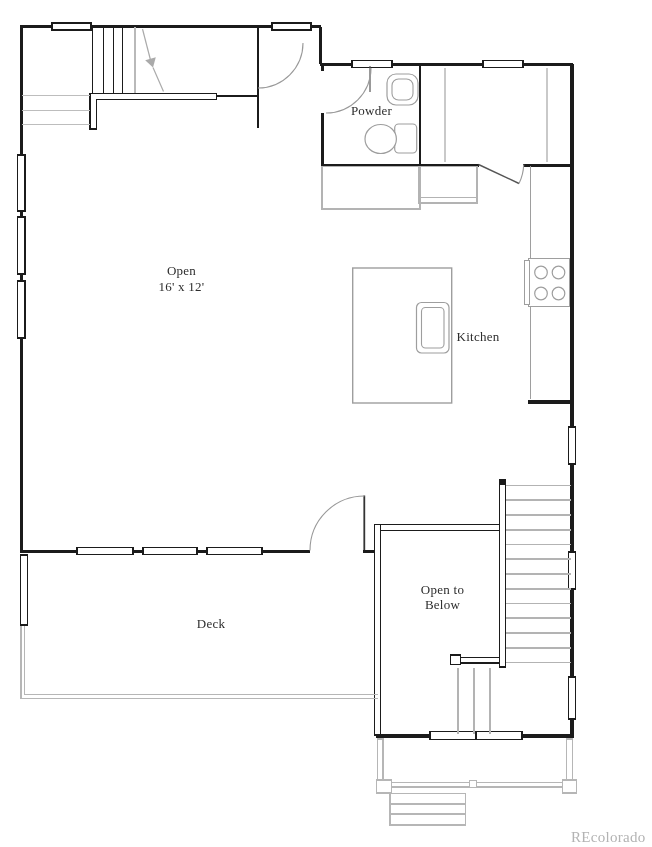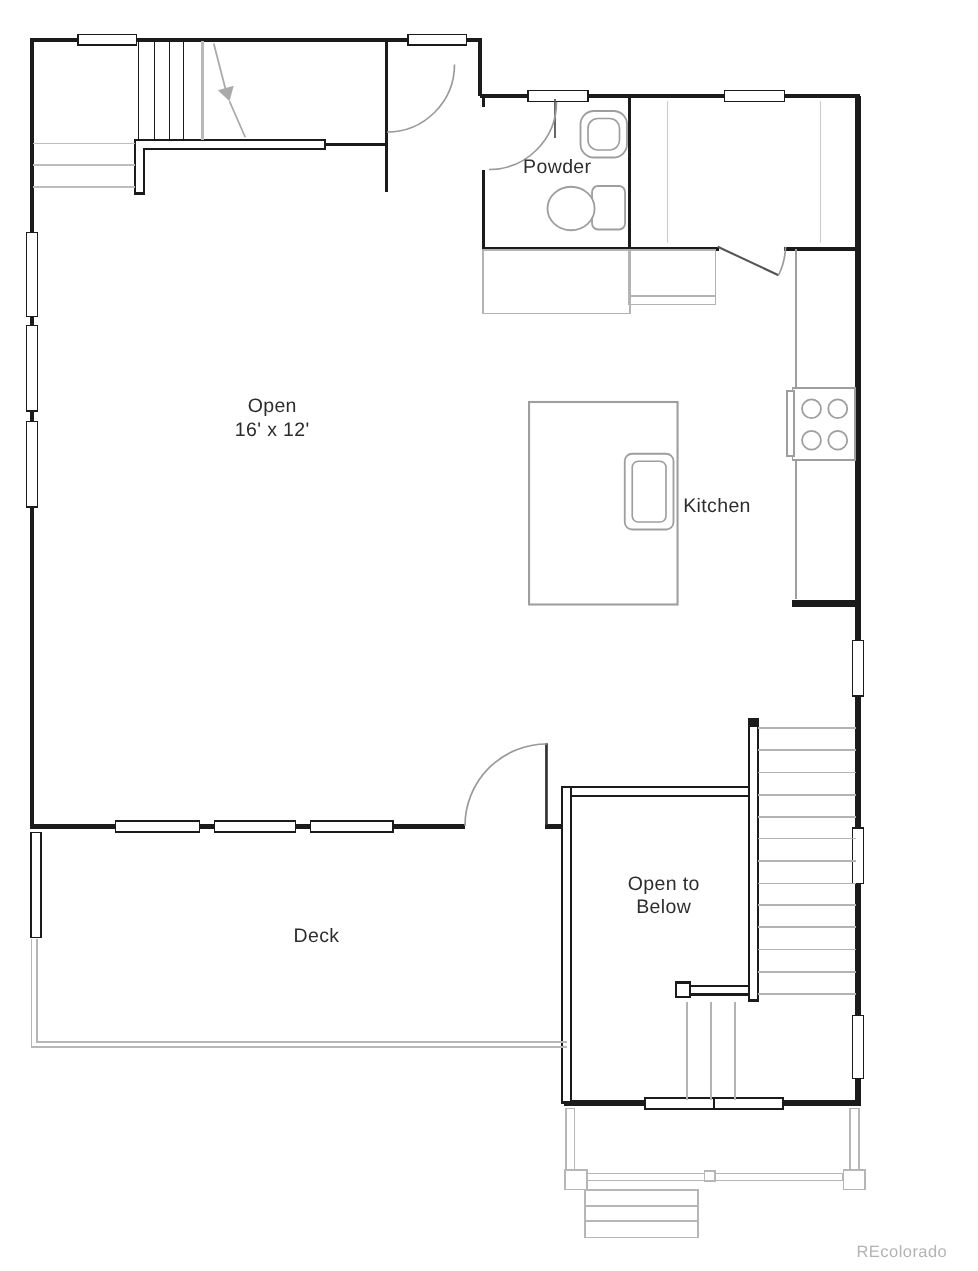--- a/index.html
+++ b/index.html
@@ -1,39 +1,39 @@
 <!DOCTYPE html>
 <html><head>
 <meta charset="utf-8">
 <style>
   html,body{margin:0;padding:0;background:#fff;}
   .plan-canvas{
     position:relative;
     width:652px;height:847px;
     background:#ffffff;
-    font-family:Liberation Sans, sans-serif;
+    font-family:Liberation Serif, serif;
     overflow:hidden;
   }
   .plan-canvas svg{position:absolute;left:0;top:0;}
   .room-label{
     position:absolute;
     transform:translate(-50%,-50%);
     font-size:13px;
     line-height:15.5px;
     letter-spacing:.25px;
     color:#2d2d2d;
     text-align:center;
     white-space:nowrap;
     user-select:none;
   }
   .room-label.wrap{white-space:normal;width:64px;}
   .watermark{
     position:absolute;
     left:571px;top:829px;
-    font-size:11px;
+    font-size:15px;
     letter-spacing:.3px;
     color:#b3b3b3;
     white-space:nowrap;
     user-select:none;
   }
 </style>
 </head>
 <body>
 
 <div class="plan-canvas">

